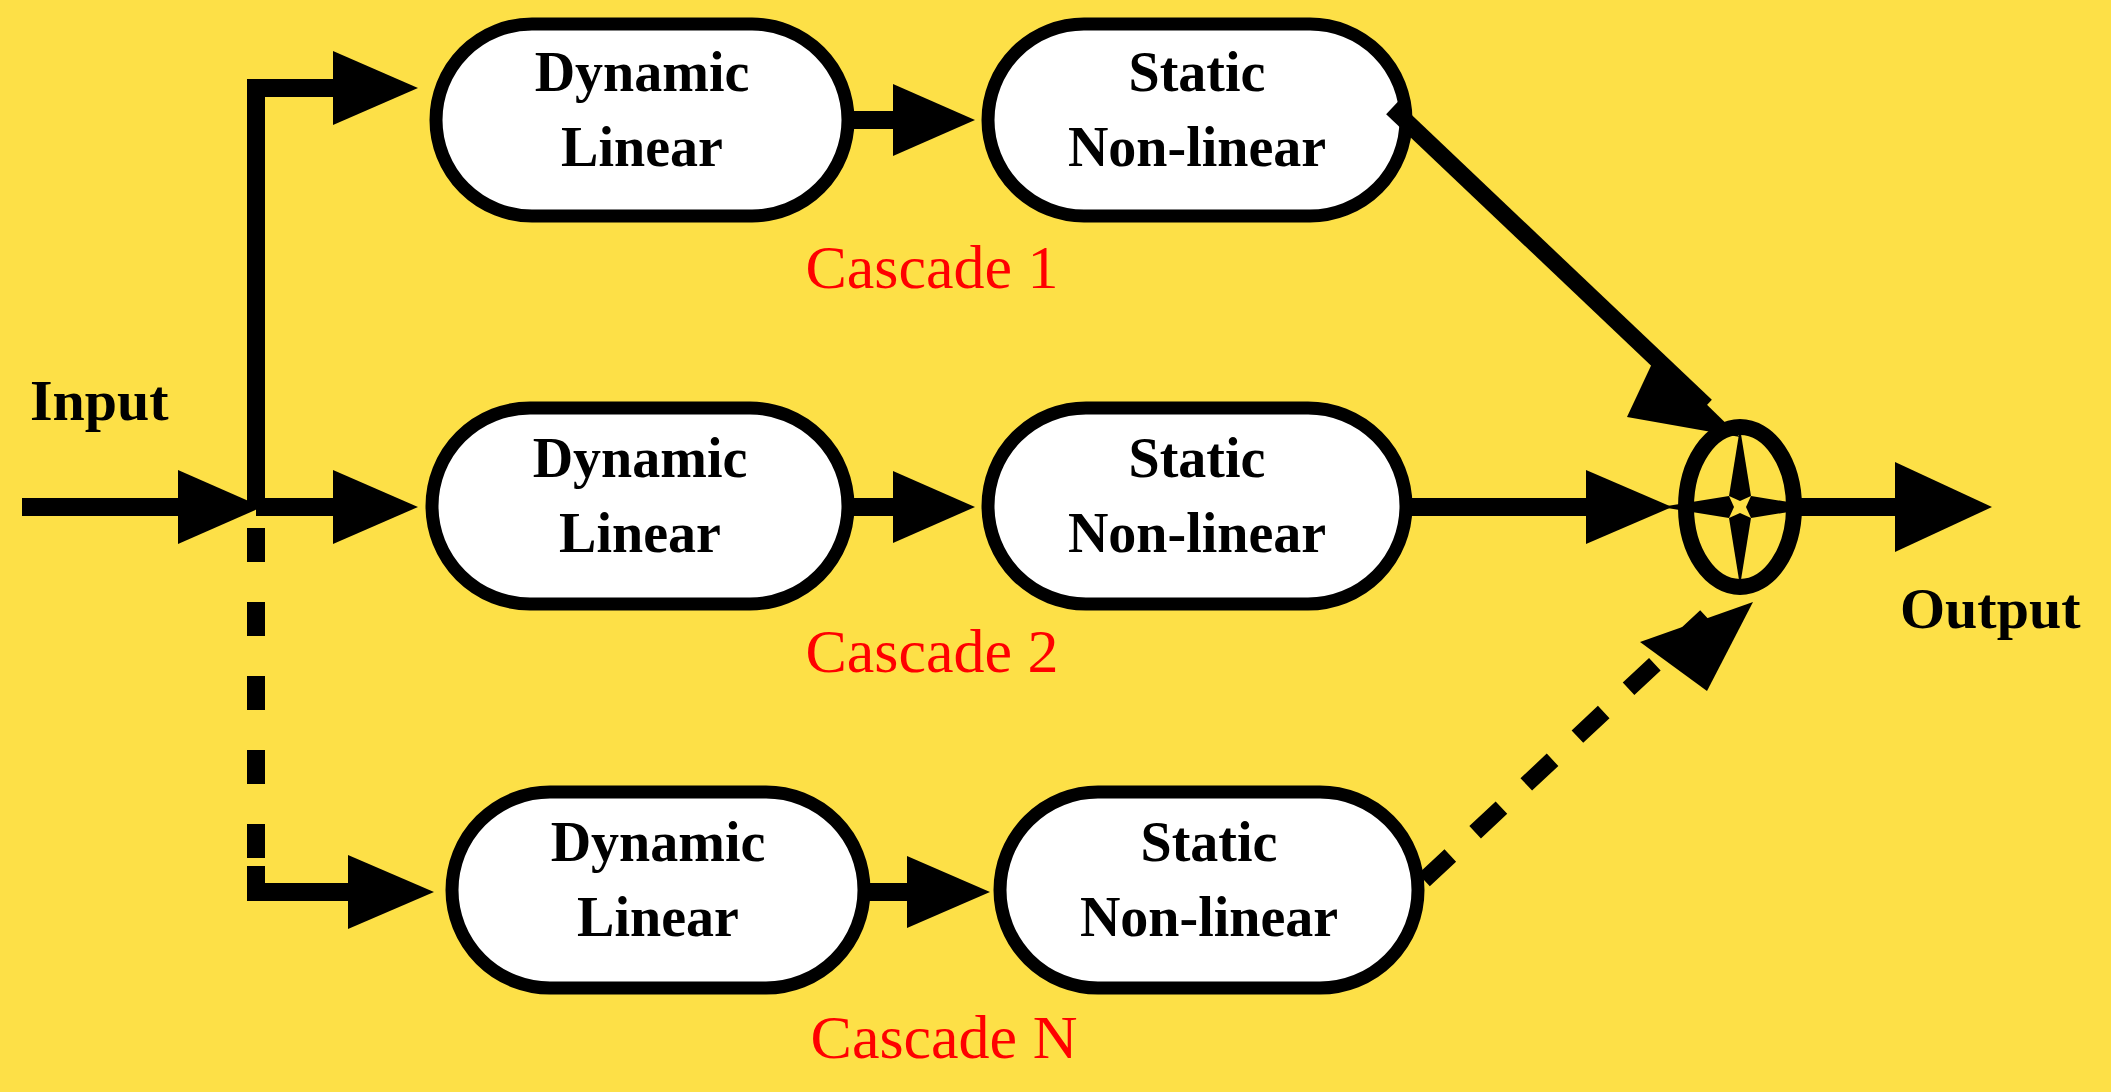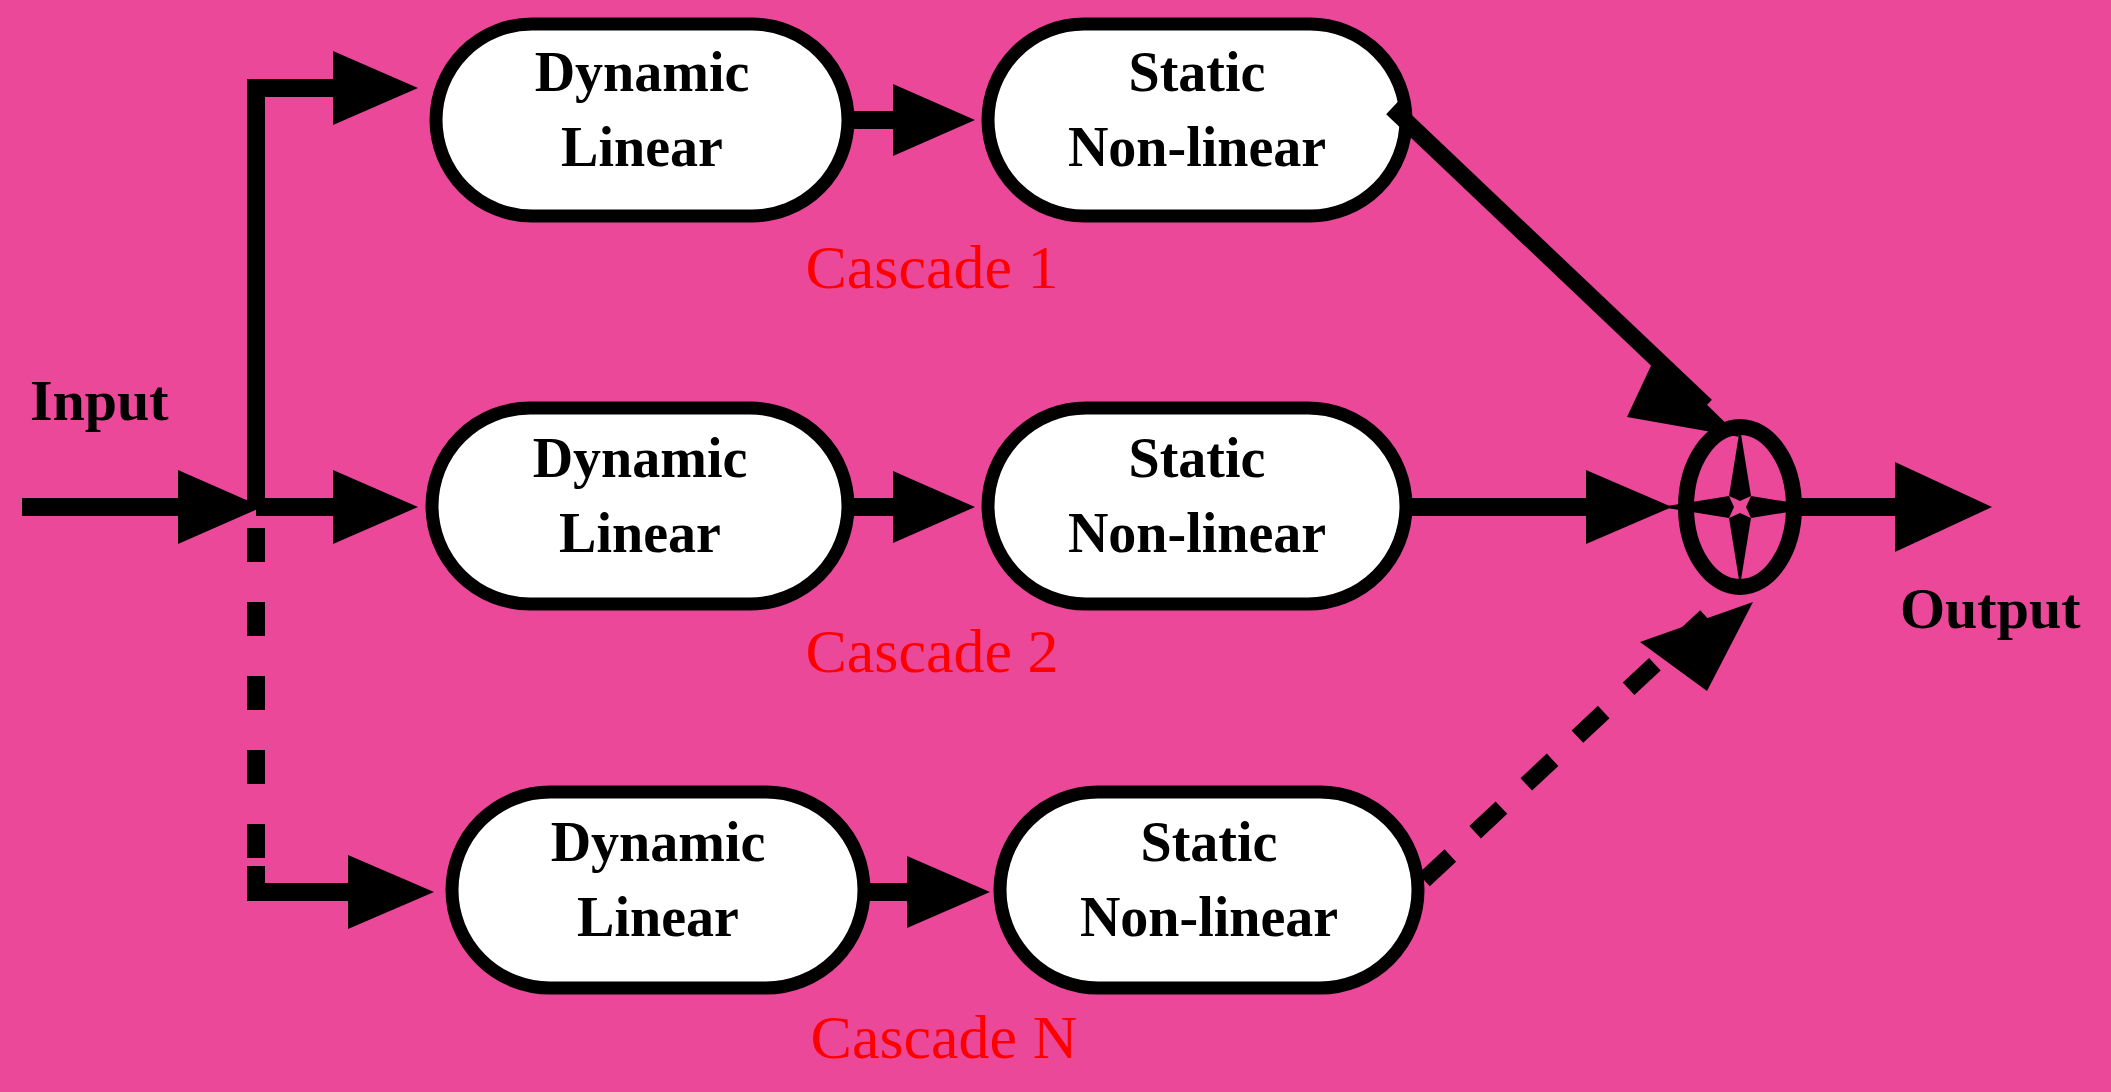--- a/index.html
+++ b/index.html
@@ -1,19 +1,19 @@
 <!DOCTYPE html>
 <html><head>
 <meta charset="utf-8">
 <title>Parallel Cascade Block Diagram</title>
 <style>
   html,body{margin:0;padding:0;background:#ffffff;}
   body{width:2111px;height:1092px;overflow:hidden;
        font-family:"Liberation Serif","DejaVu Serif",serif;}
-  #diagram-root{position:relative;width:2111px;height:1092px;background:#ec4899;}
+  #diagram-root{position:relative;width:2111px;height:1092px;background:#fde047;}
   svg{display:block;}
   .blk-line{fill:none;stroke:#000000;}
   .blk-fill{fill:#000000;}
   .box-shape{fill:#ffffff;stroke:#000000;stroke-width:13;}
   text{font-family:"Liberation Serif","DejaVu Serif",serif;}
   .box-label{font-weight:bold;font-size:56px;fill:#000000;text-anchor:middle;}
   .io-label{font-weight:bold;font-size:58px;fill:#000000;}
   .cascade-label{font-weight:normal;font-size:62px;fill:#ff0000;text-anchor:middle;}
 </style>
 </head>

